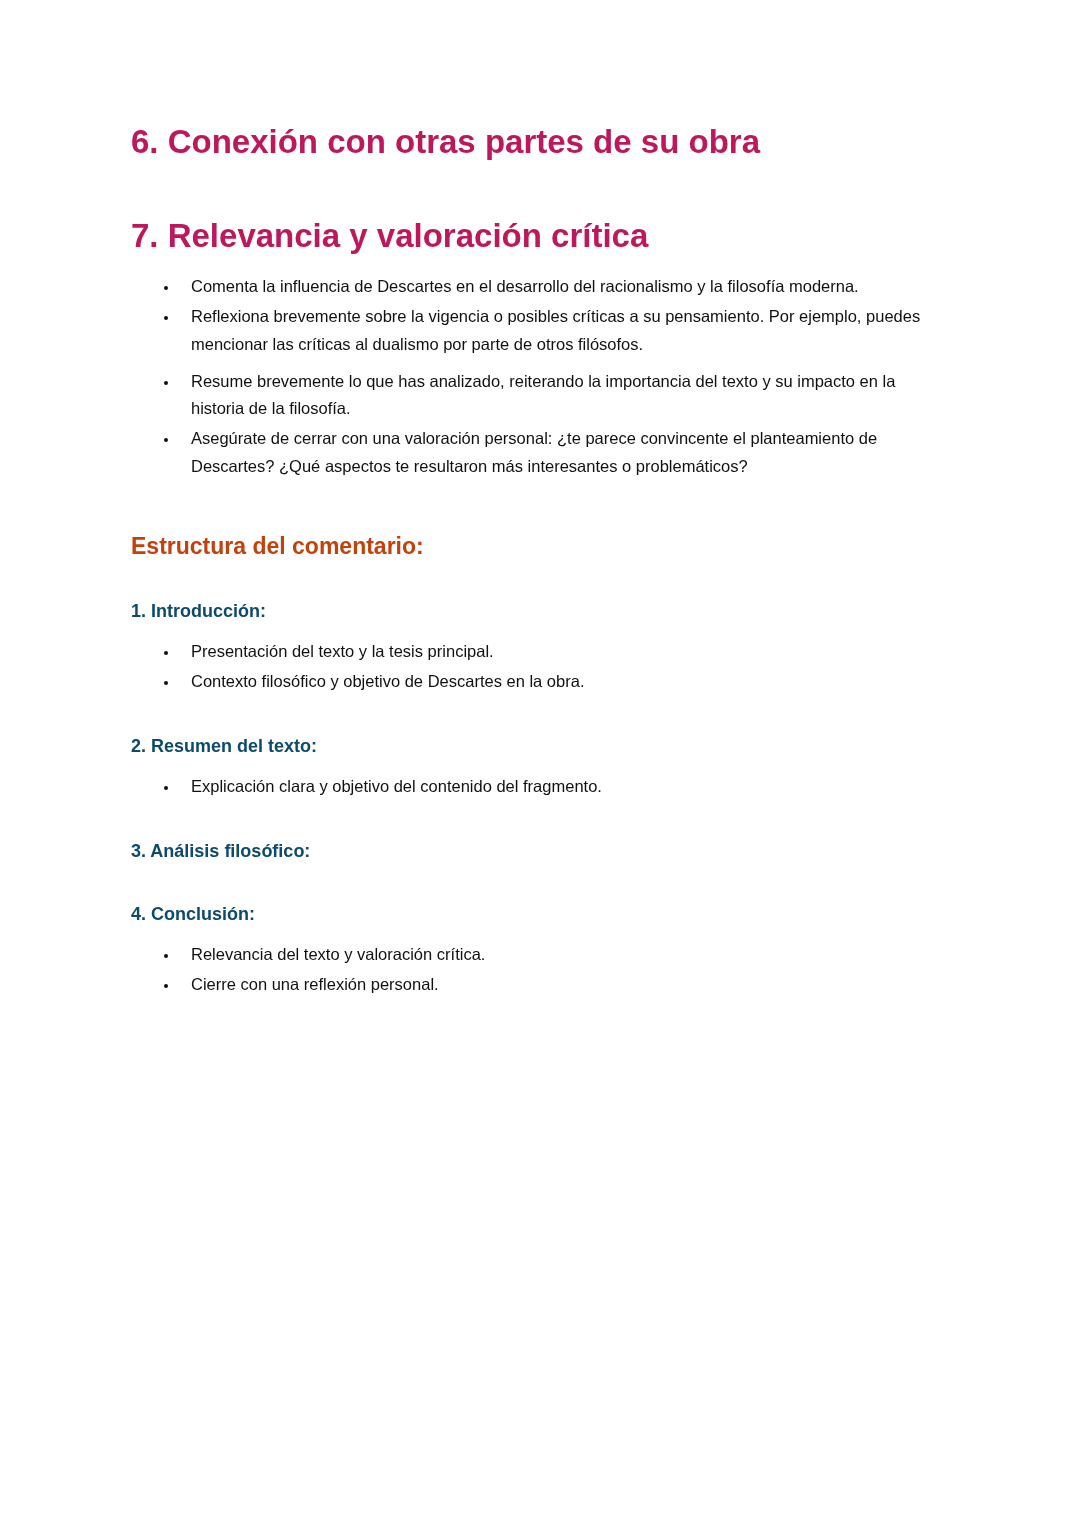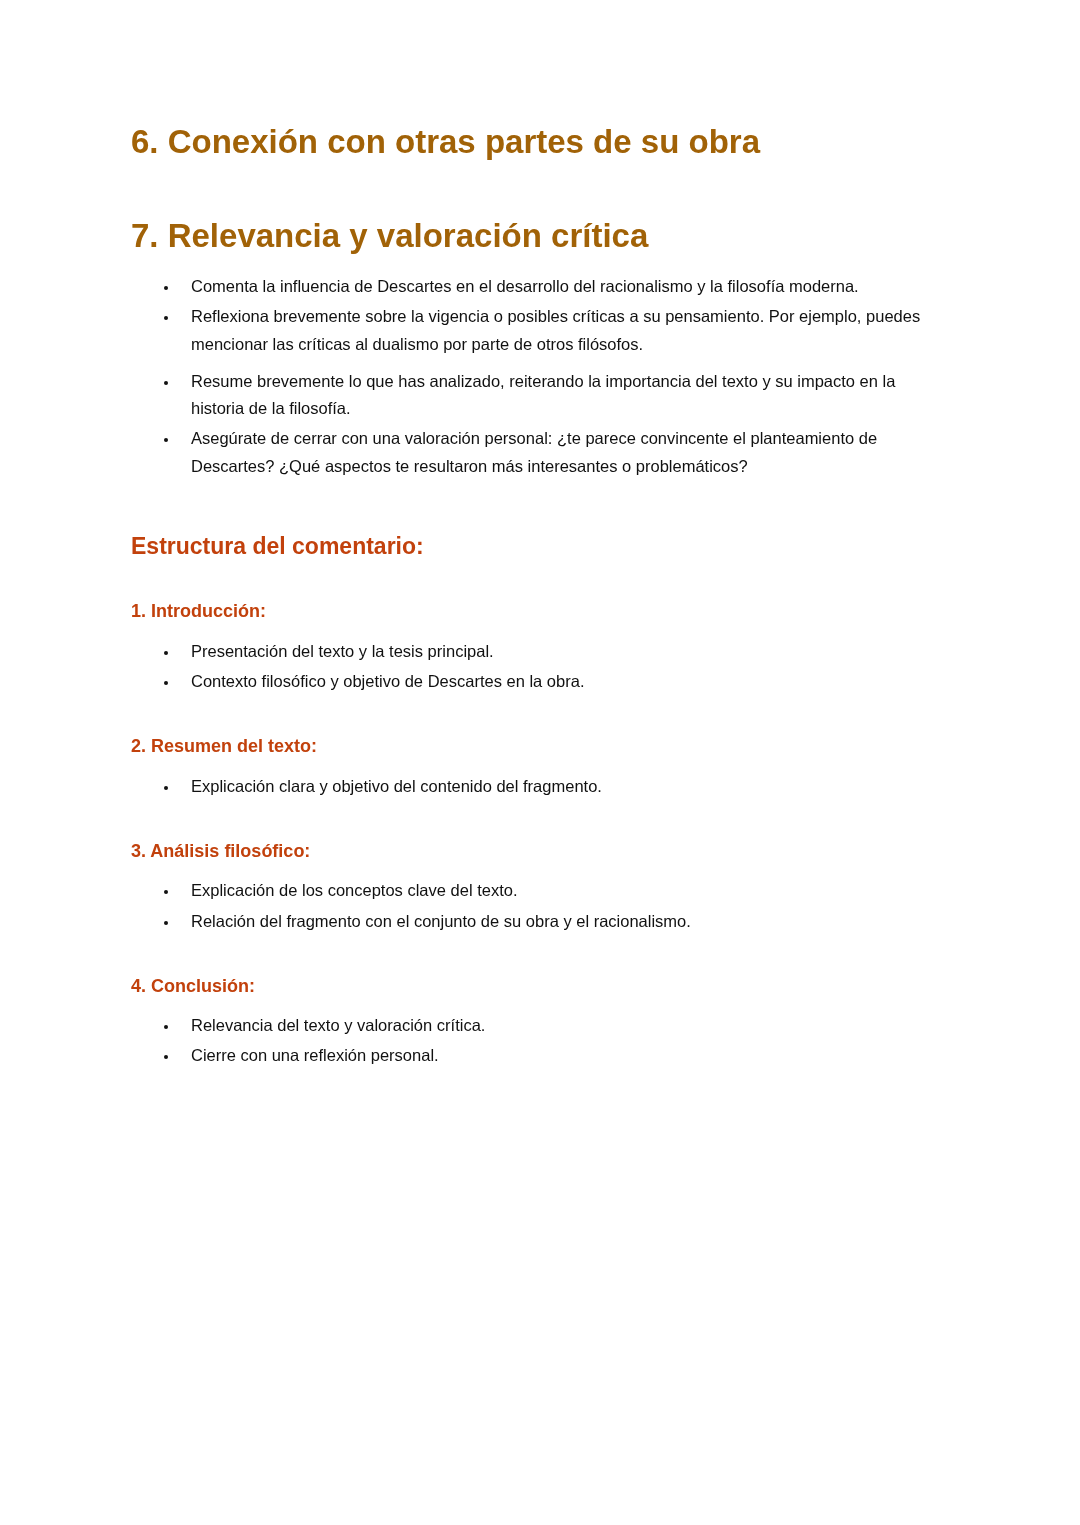--- a/index.html
+++ b/index.html
@@ -15,35 +15,35 @@
     width: 1080px;
     min-height: 1525px;
     background: #ffffff;
     padding: 122px 130px 60px 131px;
   }
   .doc > :first-child { margin-top: 0; }
   h1.sec {
     font-size: 33px;
     line-height: 1.2;
     font-weight: 700;
-    color: #a16207;
+    color: #be185d;
     margin: 54px 0 18px 0;
   }
   h2.sec {
     font-size: 23px;
     line-height: 1.25;
     font-weight: 700;
     color: #c2410c;
     margin: 52px 0 16px 0;
   }
   h3.sec {
     font-size: 18px;
     line-height: 1.3;
     font-weight: 700;
-    color: #c2410c;
+    color: #0c4a6e;
     margin: 40px 0 14px 0;
   }
   ul.bullets {
     list-style: disc;
     margin: 0 0 10px 0;
     padding-left: 48px;
   }
   ul.bullets li {
     font-size: 16.5px;
     line-height: 1.65;
@@ -73,23 +73,19 @@
       <h3 class="sec">1. Introducción:</h3>
       <ul class="bullets">
         <li>Presentación del texto y la tesis principal.</li>
         <li>Contexto filosófico y objetivo de Descartes en la obra.</li>
       </ul>
       <h3 class="sec">2. Resumen del texto:</h3>
       <ul class="bullets">
         <li>Explicación clara y objetivo del contenido del fragmento.</li>
       </ul>
       <h3 class="sec">3. Análisis filosófico:</h3>
-      <ul class="bullets">
-        <li>Explicación de los conceptos clave del texto.</li>
-        <li>Relación del fragmento con el conjunto de su obra y el racionalismo.</li>
-      </ul>
       <h3 class="sec">4. Conclusión:</h3>
       <ul class="bullets">
         <li>Relevancia del texto y valoración crítica.</li>
         <li>Cierre con una reflexión personal.</li>
       </ul>
     </div>
 </div>
 
 </body></html>

